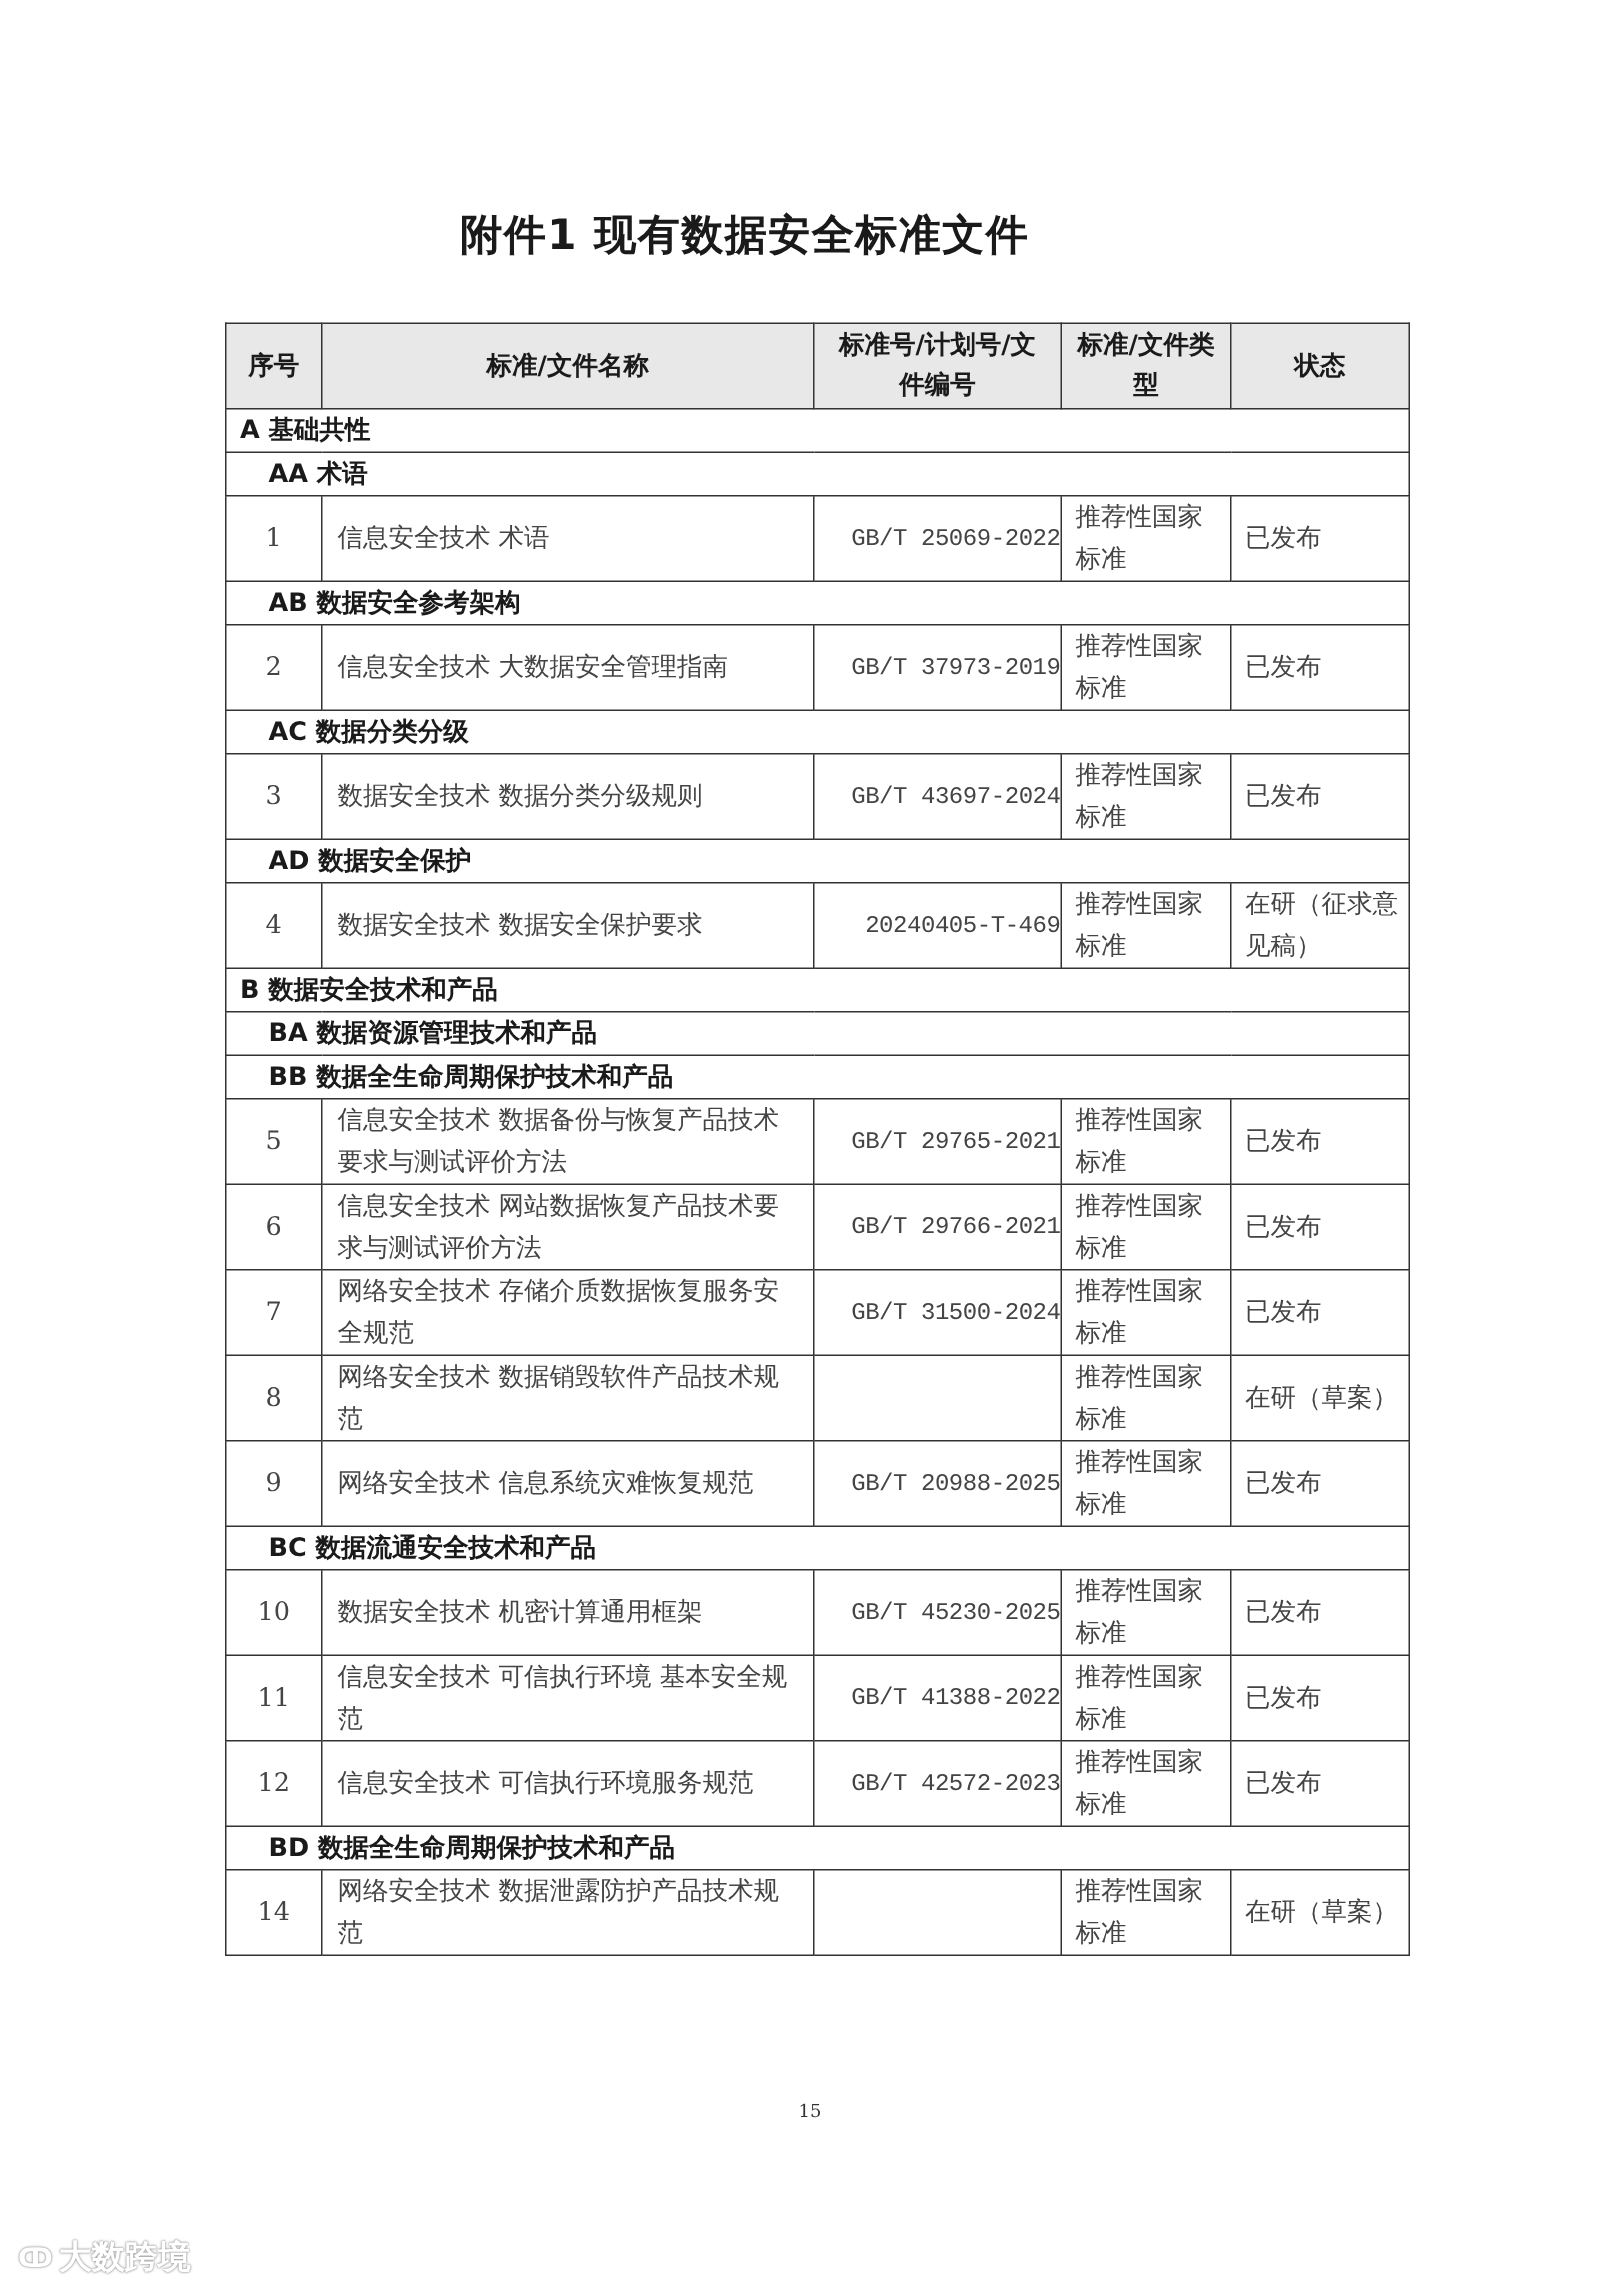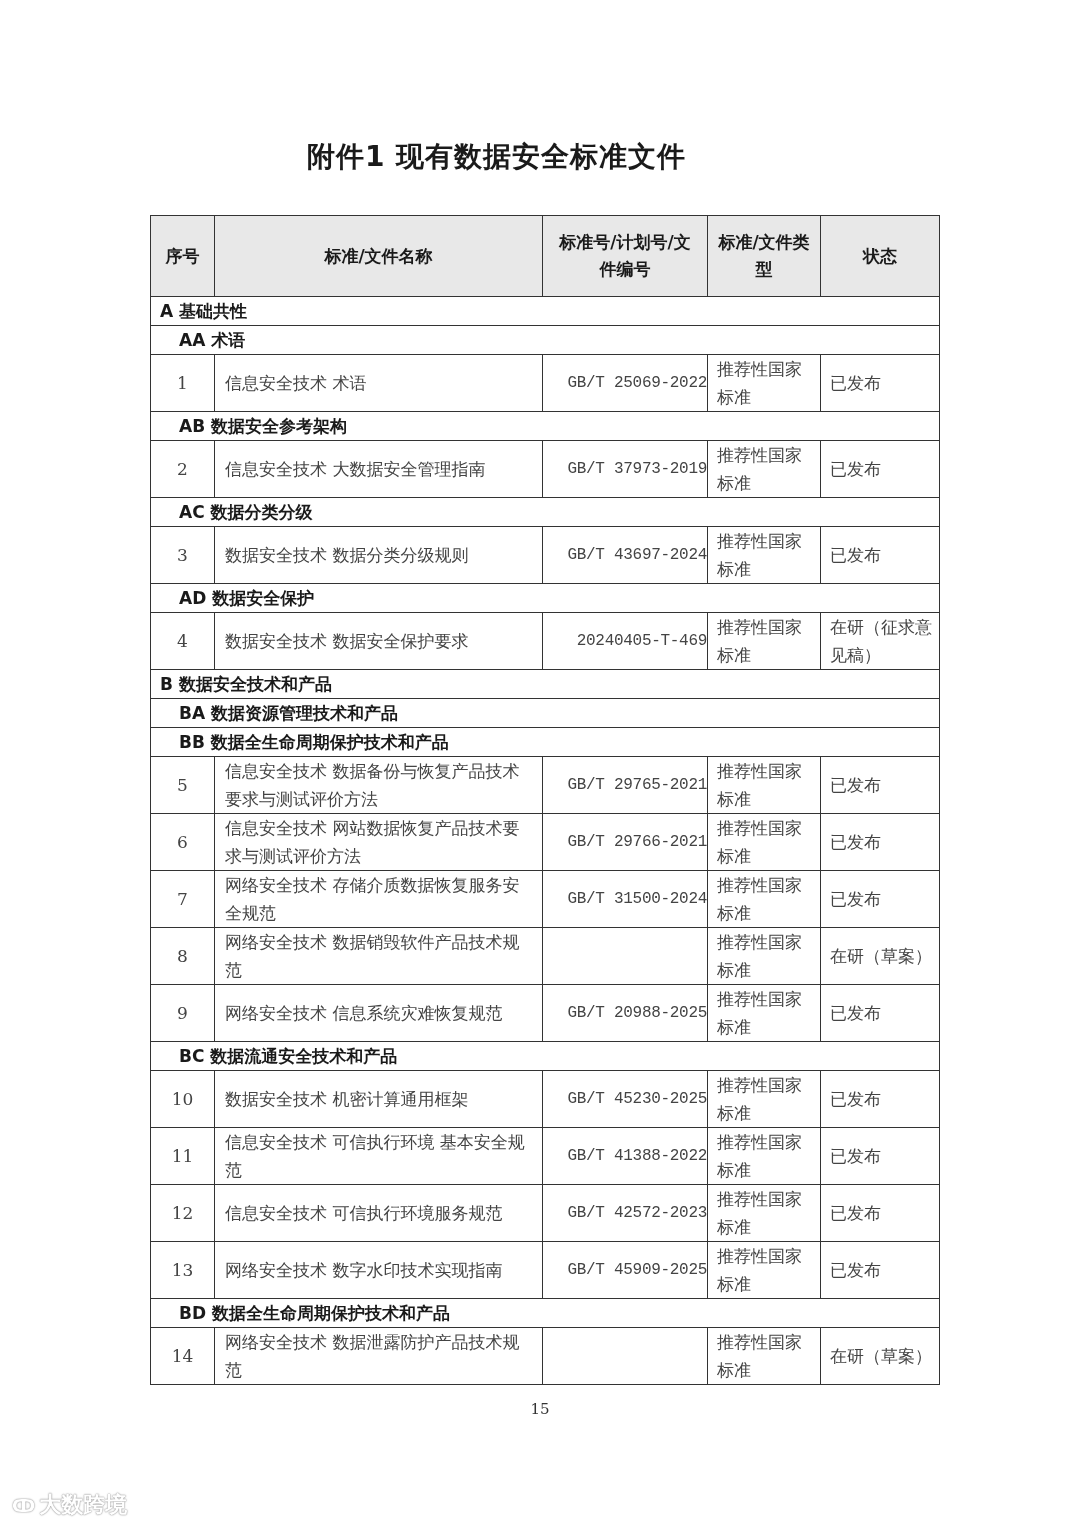--- a/index.html
+++ b/index.html
@@ -15,21 +15,21 @@
   tr.sec td { height:28px; font-weight:bold; color:#1a1a1a; text-align:left;
        font-family:"DejaVu Sans","Liberation Sans",sans-serif; font-size:17px; }
   tr.sec td.l1 { padding-left:9px;margin-top:15px; }
   tr.sec td.l2 { padding-left:28px;margin-left:21px; }
   tr.row td { height:56px; vertical-align:middle; color:#444; }
   td.seq { text-align:center; }
   td.name { padding-left:10px; padding-right:6px; }
   td.code { text-align:right; font-family:"Liberation Mono","DejaVu Sans Mono",monospace; font-size:16px; letter-spacing:-0.3px; }
   td.type { padding-left:9px; padding-right:4px; }
   td.status { padding-left:9px; padding-right:6px; }
-  .pagenum { position:absolute; top:1400px; left:0; width:1080px; text-align:center; font-size:15px; color:#333; }
+  .pagenum { position:absolute; top:1400px; left:0; width:1080px; text-align:center; font-size:12px; color:#333; }
   .watermark { position:absolute; left:12px; top:1490px; font-size:22px; color:#fff; font-weight:bold;
       text-shadow:0 0 2px #999, 0 0 1px #888; font-family:"DejaVu Sans","Liberation Sans",sans-serif; display:flex; align-items:center; gap:4px; }
   .wm-icon { font-size:18px; }
 </style>
 </head>
 <body>
 
 <div class="title">附件1  现有数据安全标准文件</div>
 
 <table>
@@ -38,21 +38,21 @@
       <col style="width:328px">
       <col style="width:165px">
       <col style="width:113px">
       <col style="width:119px">
   </colgroup>
   <thead>
     <tr>
       <th>序号</th>
       <th>标准/文件名称</th>
       <th style="padding:0 12px;">标准号/计划号/文件编号</th>
-      <th style="padding:12px 10px;">标准/文件类型</th>
+      <th style="padding:0 10px;">标准/文件类型</th>
       <th>状态</th>
     </tr>
   </thead>
   <tbody id="tbody">
       <tr class="sec">
         <td colspan="5" class="l1">A 基础共性</td>
       </tr>
       <tr class="sec">
         <td colspan="5" class="l2">AA 术语</td>
       </tr>
@@ -154,27 +154,20 @@
         <td class="type">推荐性国家标准</td>
         <td class="status">已发布</td>
       </tr>
       <tr class="row">
         <td class="seq">12</td>
         <td class="name">信息安全技术 可信执行环境服务规范</td>
         <td class="code">GB/T 42572-2023</td>
         <td class="type">推荐性国家标准</td>
         <td class="status">已发布</td>
       </tr>
-      <tr class="row">
-        <td class="seq">13</td>
-        <td class="name">网络安全技术 数字水印技术实现指南</td>
-        <td class="code">GB/T 45909-2025</td>
-        <td class="type">推荐性国家标准</td>
-        <td class="status">已发布</td>
-      </tr>
       <tr class="sec">
         <td colspan="5" class="l2">BD 数据全生命周期保护技术和产品</td>
       </tr>
       <tr class="row">
         <td class="seq">14</td>
         <td class="name">网络安全技术 数据泄露防护产品技术规范</td>
         <td class="code"></td>
         <td class="type">推荐性国家标准</td>
         <td class="status">在研（草案）</td>
       </tr>

